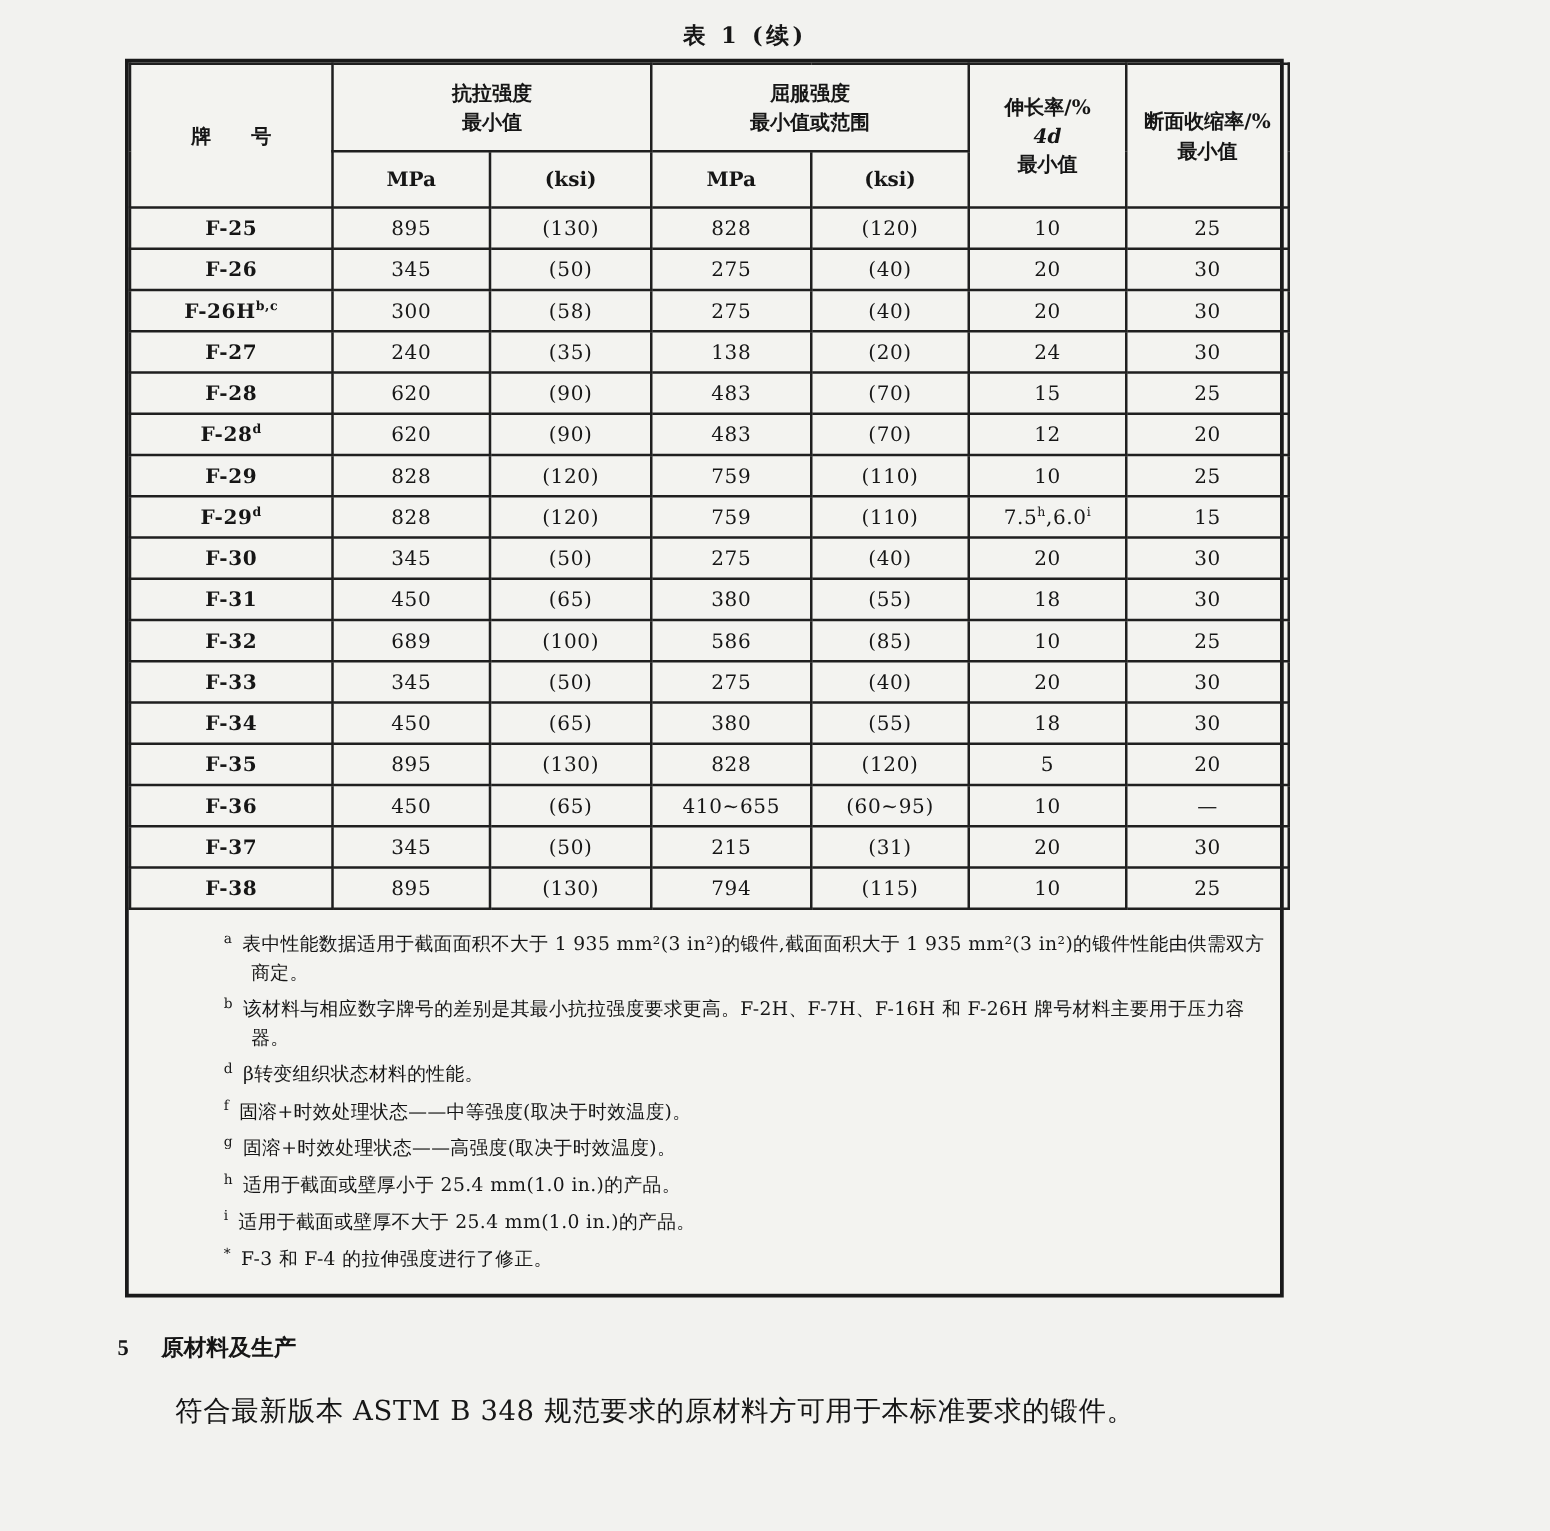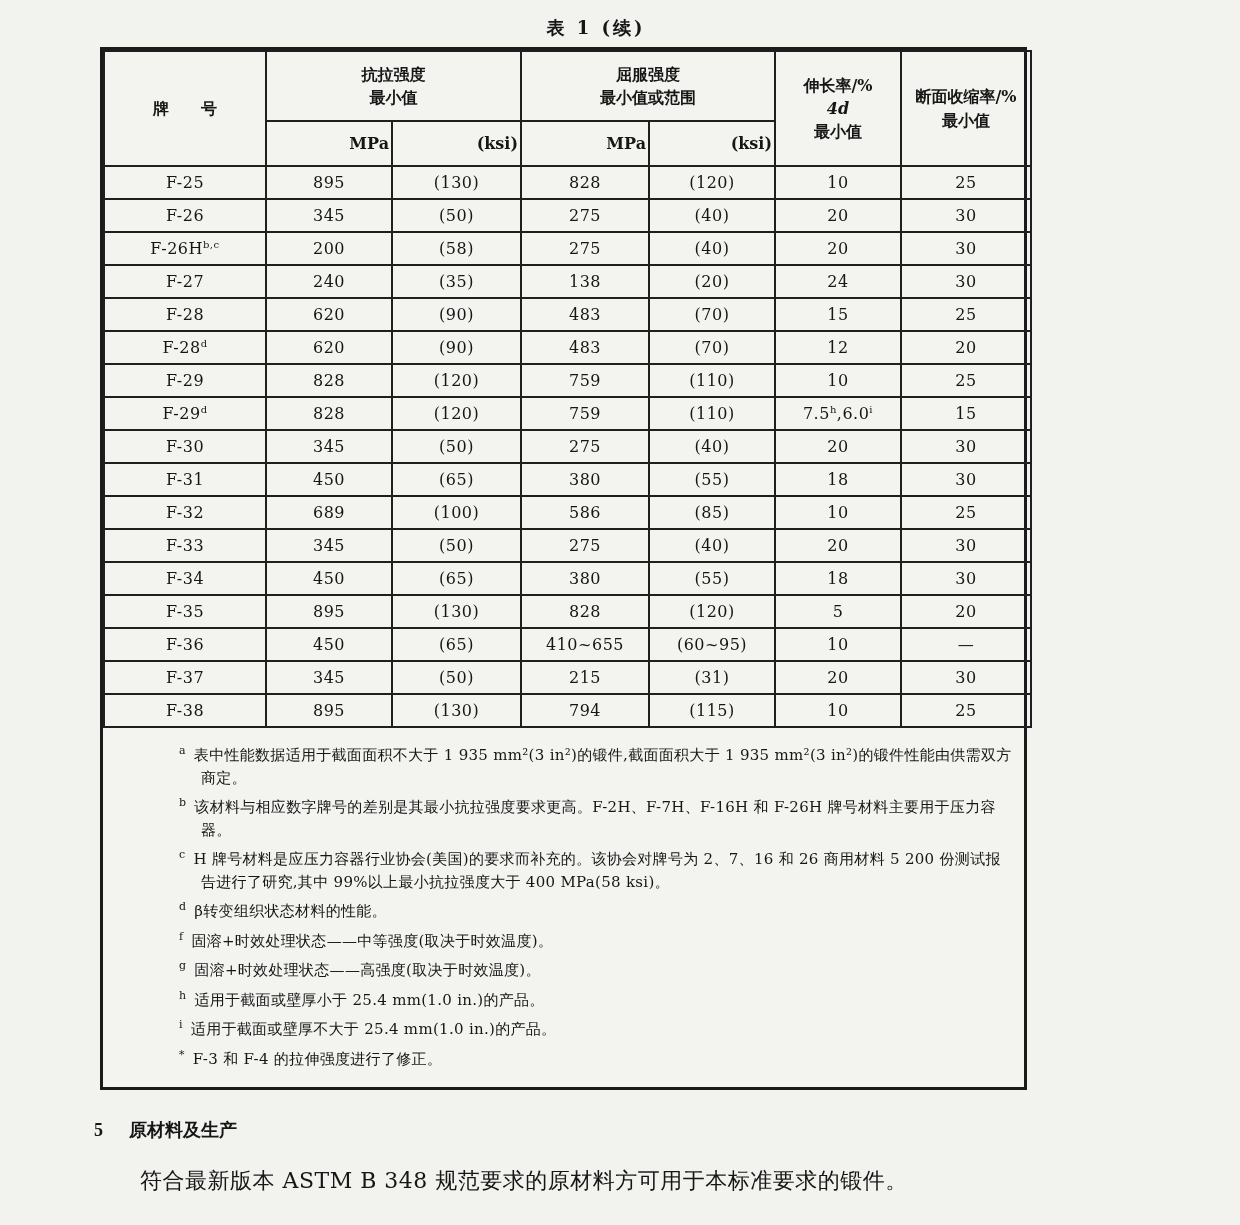--- a/index.html
+++ b/index.html
@@ -30,23 +30,23 @@
   table.spec { width:100%; border-collapse:collapse; table-layout:fixed; }
   table.spec th, table.spec td {
     border:2px solid #1f1f1f;
     text-align:center;
     vertical-align:middle;
     font-size:16px;
     padding:0 2px;
   }
   table.spec thead th { font-weight:bold; line-height:1.45; }
   table.spec thead tr.top-row th { height:70px; }
-  table.spec thead tr.unit-row th { height:45px; font-weight:bold;text-align:right; }
+  table.spec thead tr.unit-row th { height:45px; font-weight:bold; }
   table.spec tbody td { height:33px; letter-spacing:0.5px; }
-  table.spec tbody td.c-grade { letter-spacing:0.5px; }
+  table.spec tbody td.c-grade { letter-spacing:0.5px;font-weight:bold; }
   th .hline { display:block; }
   .it { font-style:italic; }
   sup.g-sup, td sup { font-size:10px; vertical-align:super; line-height:0; }
   sup.g-sup:empty { display:none; }
 
   .footnotes { padding:16px 12px 10px 40px;margin-left:36px; }
   .footnote {
     font-size:15px;
     line-height:1.5;
     margin-bottom:7px;
@@ -136,21 +136,21 @@
     <td class="c-grade"><span class="g-base">F-26</span></td>
     <td>345</td>
     <td>(50)</td>
     <td>275</td>
     <td>(40)</td>
     <td>20</td>
     <td>30</td>
   </tr>
           <tr>
     <td class="c-grade"><span class="g-base">F-26H</span><sup class="g-sup">b,c</sup></td>
-    <td>200</td>
+    <td>300</td>
     <td>(58)</td>
     <td>275</td>
     <td>(40)</td>
     <td>20</td>
     <td>30</td>
   </tr>
           <tr>
     <td class="c-grade"><span class="g-base">F-27</span></td>
     <td>240</td>
     <td>(35)</td>
@@ -280,23 +280,20 @@
     </table>
 
     <div class="footnotes" id="footnotes">
         <div class="footnote">
     <sup class="fn-marker">a</sup><span class="fn-text">表中性能数据适用于截面面积不大于 1 935 mm²(3 in²)的锻件,截面面积大于 1 935 mm²(3 in²)的锻件性能由供需双方商定。</span>
   </div>
         <div class="footnote">
     <sup class="fn-marker">b</sup><span class="fn-text">该材料与相应数字牌号的差别是其最小抗拉强度要求更高。F-2H、F-7H、F-16H 和 F-26H 牌号材料主要用于压力容器。</span>
   </div>
         <div class="footnote">
-    <sup class="fn-marker">c</sup><span class="fn-text">H 牌号材料是应压力容器行业协会(美国)的要求而补充的。该协会对牌号为 2、7、16 和 26 商用材料 5 200 份测试报告进行了研究,其中 99%以上最小抗拉强度大于 400 MPa(58 ksi)。</span>
-  </div>
-        <div class="footnote">
     <sup class="fn-marker">d</sup><span class="fn-text">β转变组织状态材料的性能。</span>
   </div>
         <div class="footnote">
     <sup class="fn-marker">f</sup><span class="fn-text">固溶+时效处理状态——中等强度(取决于时效温度)。</span>
   </div>
         <div class="footnote">
     <sup class="fn-marker">g</sup><span class="fn-text">固溶+时效处理状态——高强度(取决于时效温度)。</span>
   </div>
         <div class="footnote">
     <sup class="fn-marker">h</sup><span class="fn-text">适用于截面或壁厚小于 25.4 mm(1.0 in.)的产品。</span>

